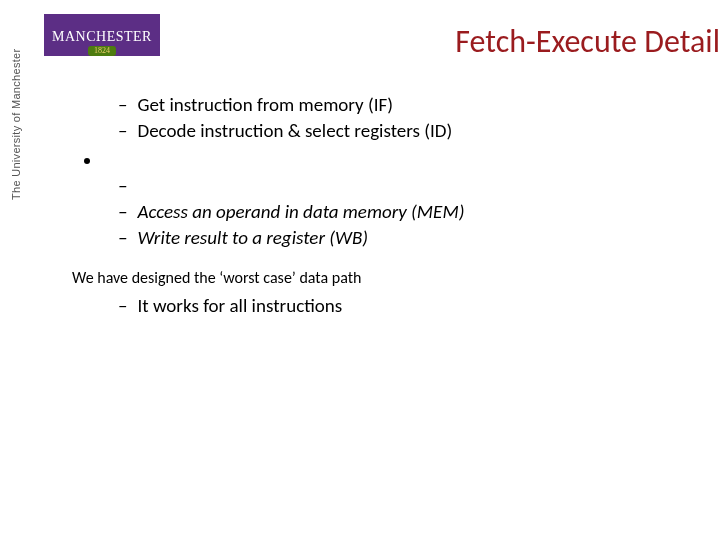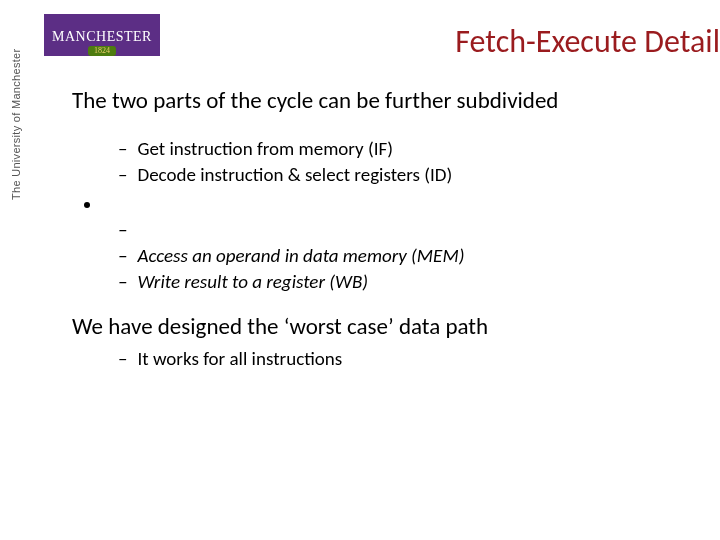--- a/index.html
+++ b/index.html
@@ -98,40 +98,39 @@
     display: flex;
     align-items: baseline;
     font-size: 19px;
     line-height: 1.35;
   }
   .dash {
     margin-right: 10px;
   }
   .italic { font-style: italic; }
   .closing {
-    font-size: 23px;
+    font-size: 16px;
     margin-top: 10px;
   }
   .closing-sub {
     margin: 6px 0 0 46px;
   }
 </style>
 </head>
 <body>
 
 <div class="logo">
   <div class="logo-top">MANCHESTER</div>
   <div class="logo-bottom">1824</div>
 </div>
 <div class="vert-text">The University of Manchester</div>
 
 <div class="title">Fetch-Execute Detail</div>
 
 <div class="body">
-  <div class="lead">The two parts of the cycle can be further subdivided</div>
 
   <div class="sub-list">
     <div class="sub-row">
       <span class="dash">–</span>
       <span>Get instruction from memory (IF)</span>
     </div>
     <div class="sub-row">
       <span class="dash">–</span>
       <span>Decode instruction &amp; select registers (ID)</span>
     </div>

